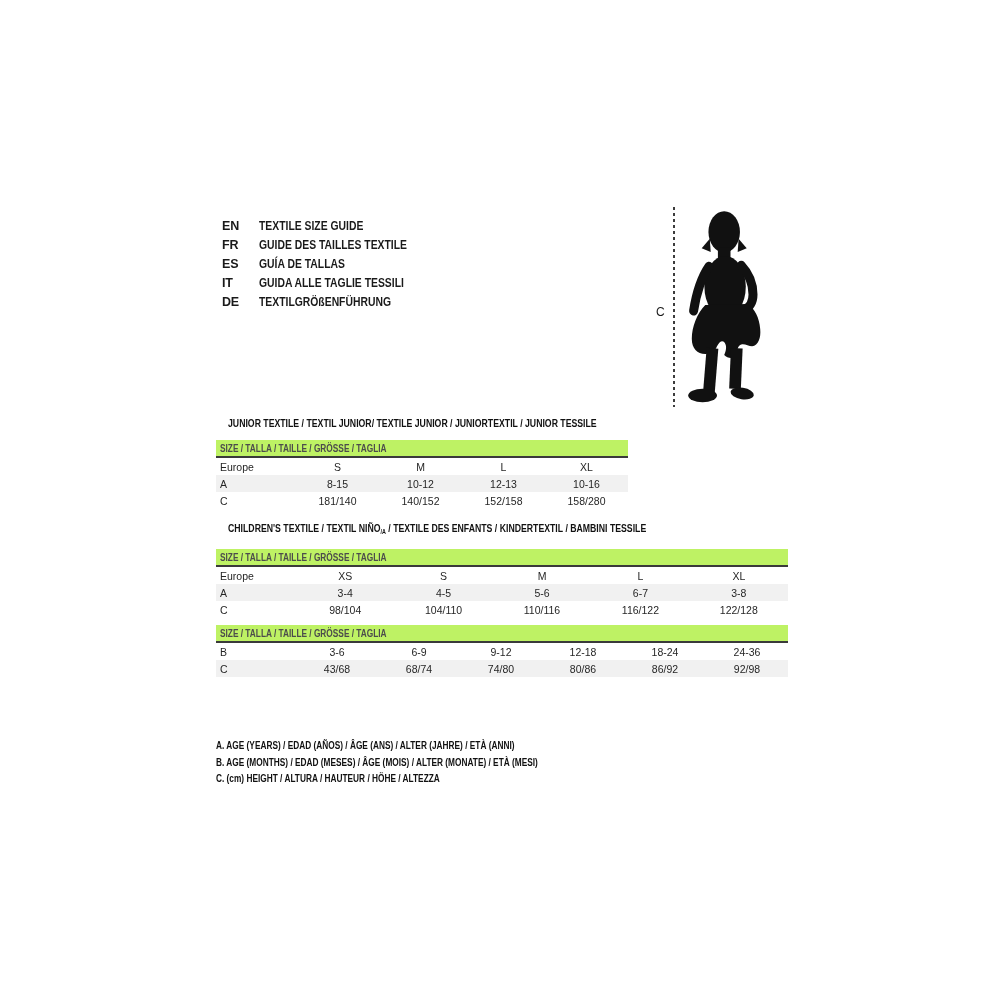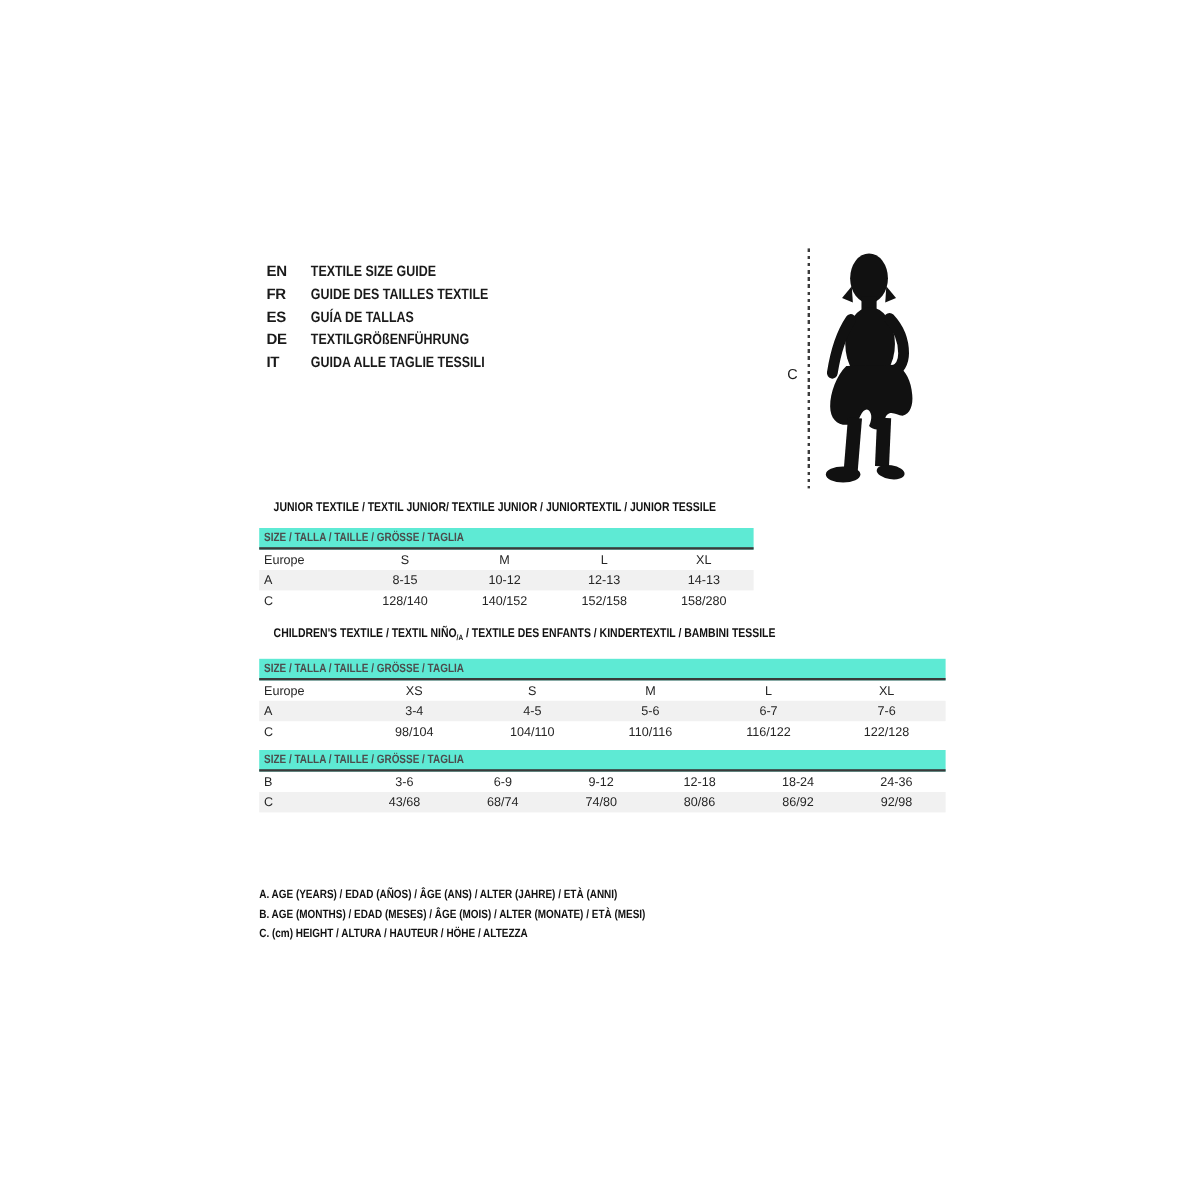--- a/index.html
+++ b/index.html
@@ -24,21 +24,21 @@
   .baby-svg{position:absolute;left:33px;top:4px;width:90px;height:202px;}
 
   
   .tbl{position:absolute;left:216px;}
   #table-0{top:415px;width:412px;}
   #table-1{top:520px;width:572px;}
   #table-2{top:625px;width:572px;}
   .tbl-title{margin-bottom:9px;}
   .title-line{line-height:16px;font-weight:bold;font-size:10.5px;color:#111;margin-left:12px;}
   .sub{font-size:0.62em;vertical-align:-2px;}
-  .tbl-bar{height:18px;background:#5eead4;border-bottom:2px solid #3a3a3a;
+  .tbl-bar{height:18px;background:#bef264;border-bottom:2px solid #3a3a3a;
     display:flex;align-items:center;padding-left:4px;box-sizing:border-box;
     font-weight:bold;font-size:10px;color:#4c4c4c;}
   .trow{display:flex;align-items:center;height:17px;font-size:10.5px;color:#262626;}
   .tbl-rows .trow:nth-child(even){background:#f1f1f1;}
   .rlabel{width:80px;padding-left:4px;box-sizing:border-box;flex:none;}
   .rval{flex:1;text-align:center;}
 
   
   .legend{position:absolute;left:216px;top:738px;}
   .legend-line{line-height:16.5px;font-weight:bold;font-size:10px;color:#111;}
@@ -55,26 +55,26 @@
       </div>
       <div class="lang-row">
         <span class="lang-code">FR</span>
         <span class="lang-label cond">GUIDE DES TAILLES TEXTILE</span>
       </div>
       <div class="lang-row">
         <span class="lang-code">ES</span>
         <span class="lang-label cond">GUÍA DE TALLAS</span>
       </div>
       <div class="lang-row">
+        <span class="lang-code">IT</span>
+        <span class="lang-label cond">GUIDA ALLE TAGLIE TESSILI</span>
+      </div>
+      <div class="lang-row">
         <span class="lang-code">DE</span>
         <span class="lang-label cond">TEXTILGRÖßENFÜHRUNG</span>
-      </div>
-      <div class="lang-row">
-        <span class="lang-code">IT</span>
-        <span class="lang-label cond">GUIDA ALLE TAGLIE TESSILI</span>
       </div>
     </section>
 
   <div class="figure">
     <div class="dash-line"></div>
     <span class="c-label">C</span>
     <svg class="baby-svg" viewBox="0 0 100 210" preserveAspectRatio="none" fill="#111111">
       <ellipse cx="48" cy="29" rx="17.5" ry="21.5"></ellipse>
       <polygon points="32,36 23,46 33,50"></polygon>
       <polygon points="64,36 73,46 63,50"></polygon>
@@ -113,25 +113,25 @@
           <span class="rval">S</span>
           <span class="rval">M</span>
           <span class="rval">L</span>
           <span class="rval">XL</span>
         </div>
         <div class="trow">
           <span class="rlabel">A</span>
           <span class="rval">8-15</span>
           <span class="rval">10-12</span>
           <span class="rval">12-13</span>
-          <span class="rval">14-13</span>
+          <span class="rval">10-16</span>
         </div>
         <div class="trow">
           <span class="rlabel">C</span>
-          <span class="rval">128/140</span>
+          <span class="rval">181/140</span>
           <span class="rval">140/152</span>
           <span class="rval">152/158</span>
           <span class="rval">158/280</span>
         </div>
       </div>
     </div>
   <div class="tbl" id="table-1">
       <div class="tbl-title">
         <div class="title-line"><span class="cond"><span>CHILDREN'S TEXTILE / TEXTIL NIÑO</span><span class="sub">/A</span><span> / TEXTILE DES ENFANTS / KINDERTEXTIL / BAMBINI TESSILE</span></span></div>
       </div>
@@ -146,21 +146,21 @@
           <span class="rval">M</span>
           <span class="rval">L</span>
           <span class="rval">XL</span>
         </div>
         <div class="trow">
           <span class="rlabel">A</span>
           <span class="rval">3-4</span>
           <span class="rval">4-5</span>
           <span class="rval">5-6</span>
           <span class="rval">6-7</span>
-          <span class="rval">7-6</span>
+          <span class="rval">3-8</span>
         </div>
         <div class="trow">
           <span class="rlabel">C</span>
           <span class="rval">98/104</span>
           <span class="rval">104/110</span>
           <span class="rval">110/116</span>
           <span class="rval">116/122</span>
           <span class="rval">122/128</span>
         </div>
       </div>

